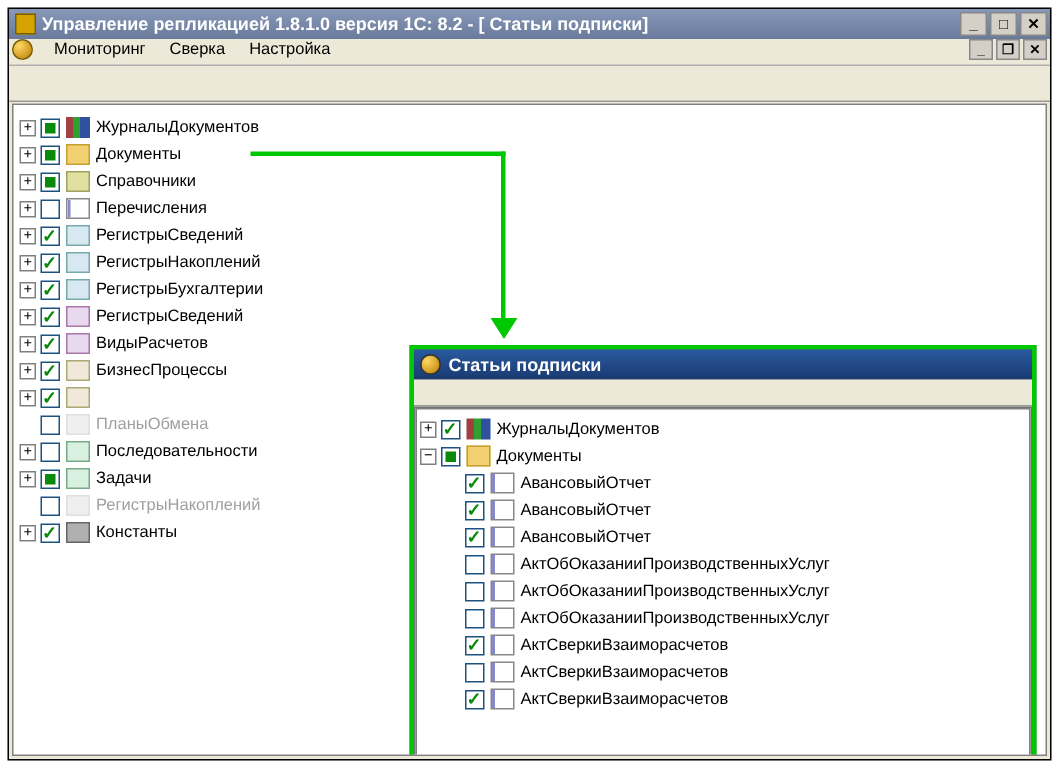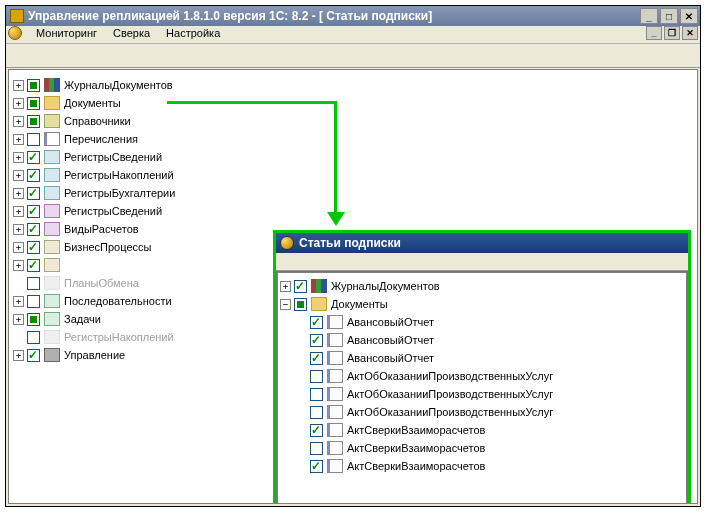--- a/index.html
+++ b/index.html
@@ -264,21 +264,21 @@
         <div class="node disabled">
           <span class="exp-spacer"></span>
           <span class="chk empty"></span>
           <span class="node-icon i-disabled"></span>
           <span class="node-text">РегистрыНакоплений</span>
         </div>
         <div class="node">
           <span class="expander">+</span>
           <span class="chk check"></span>
           <span class="node-icon i-const"></span>
-          <span class="node-text">Управление</span>
+          <span class="node-text">Константы</span>
         </div>
       </div>
 
     <div class="arrow-h"></div>
     <div class="arrow-v"></div>
     <div class="arrow-head"></div>
 
     <div class="popup">
       <div class="popup-title">
         <div class="p-icon"></div>

